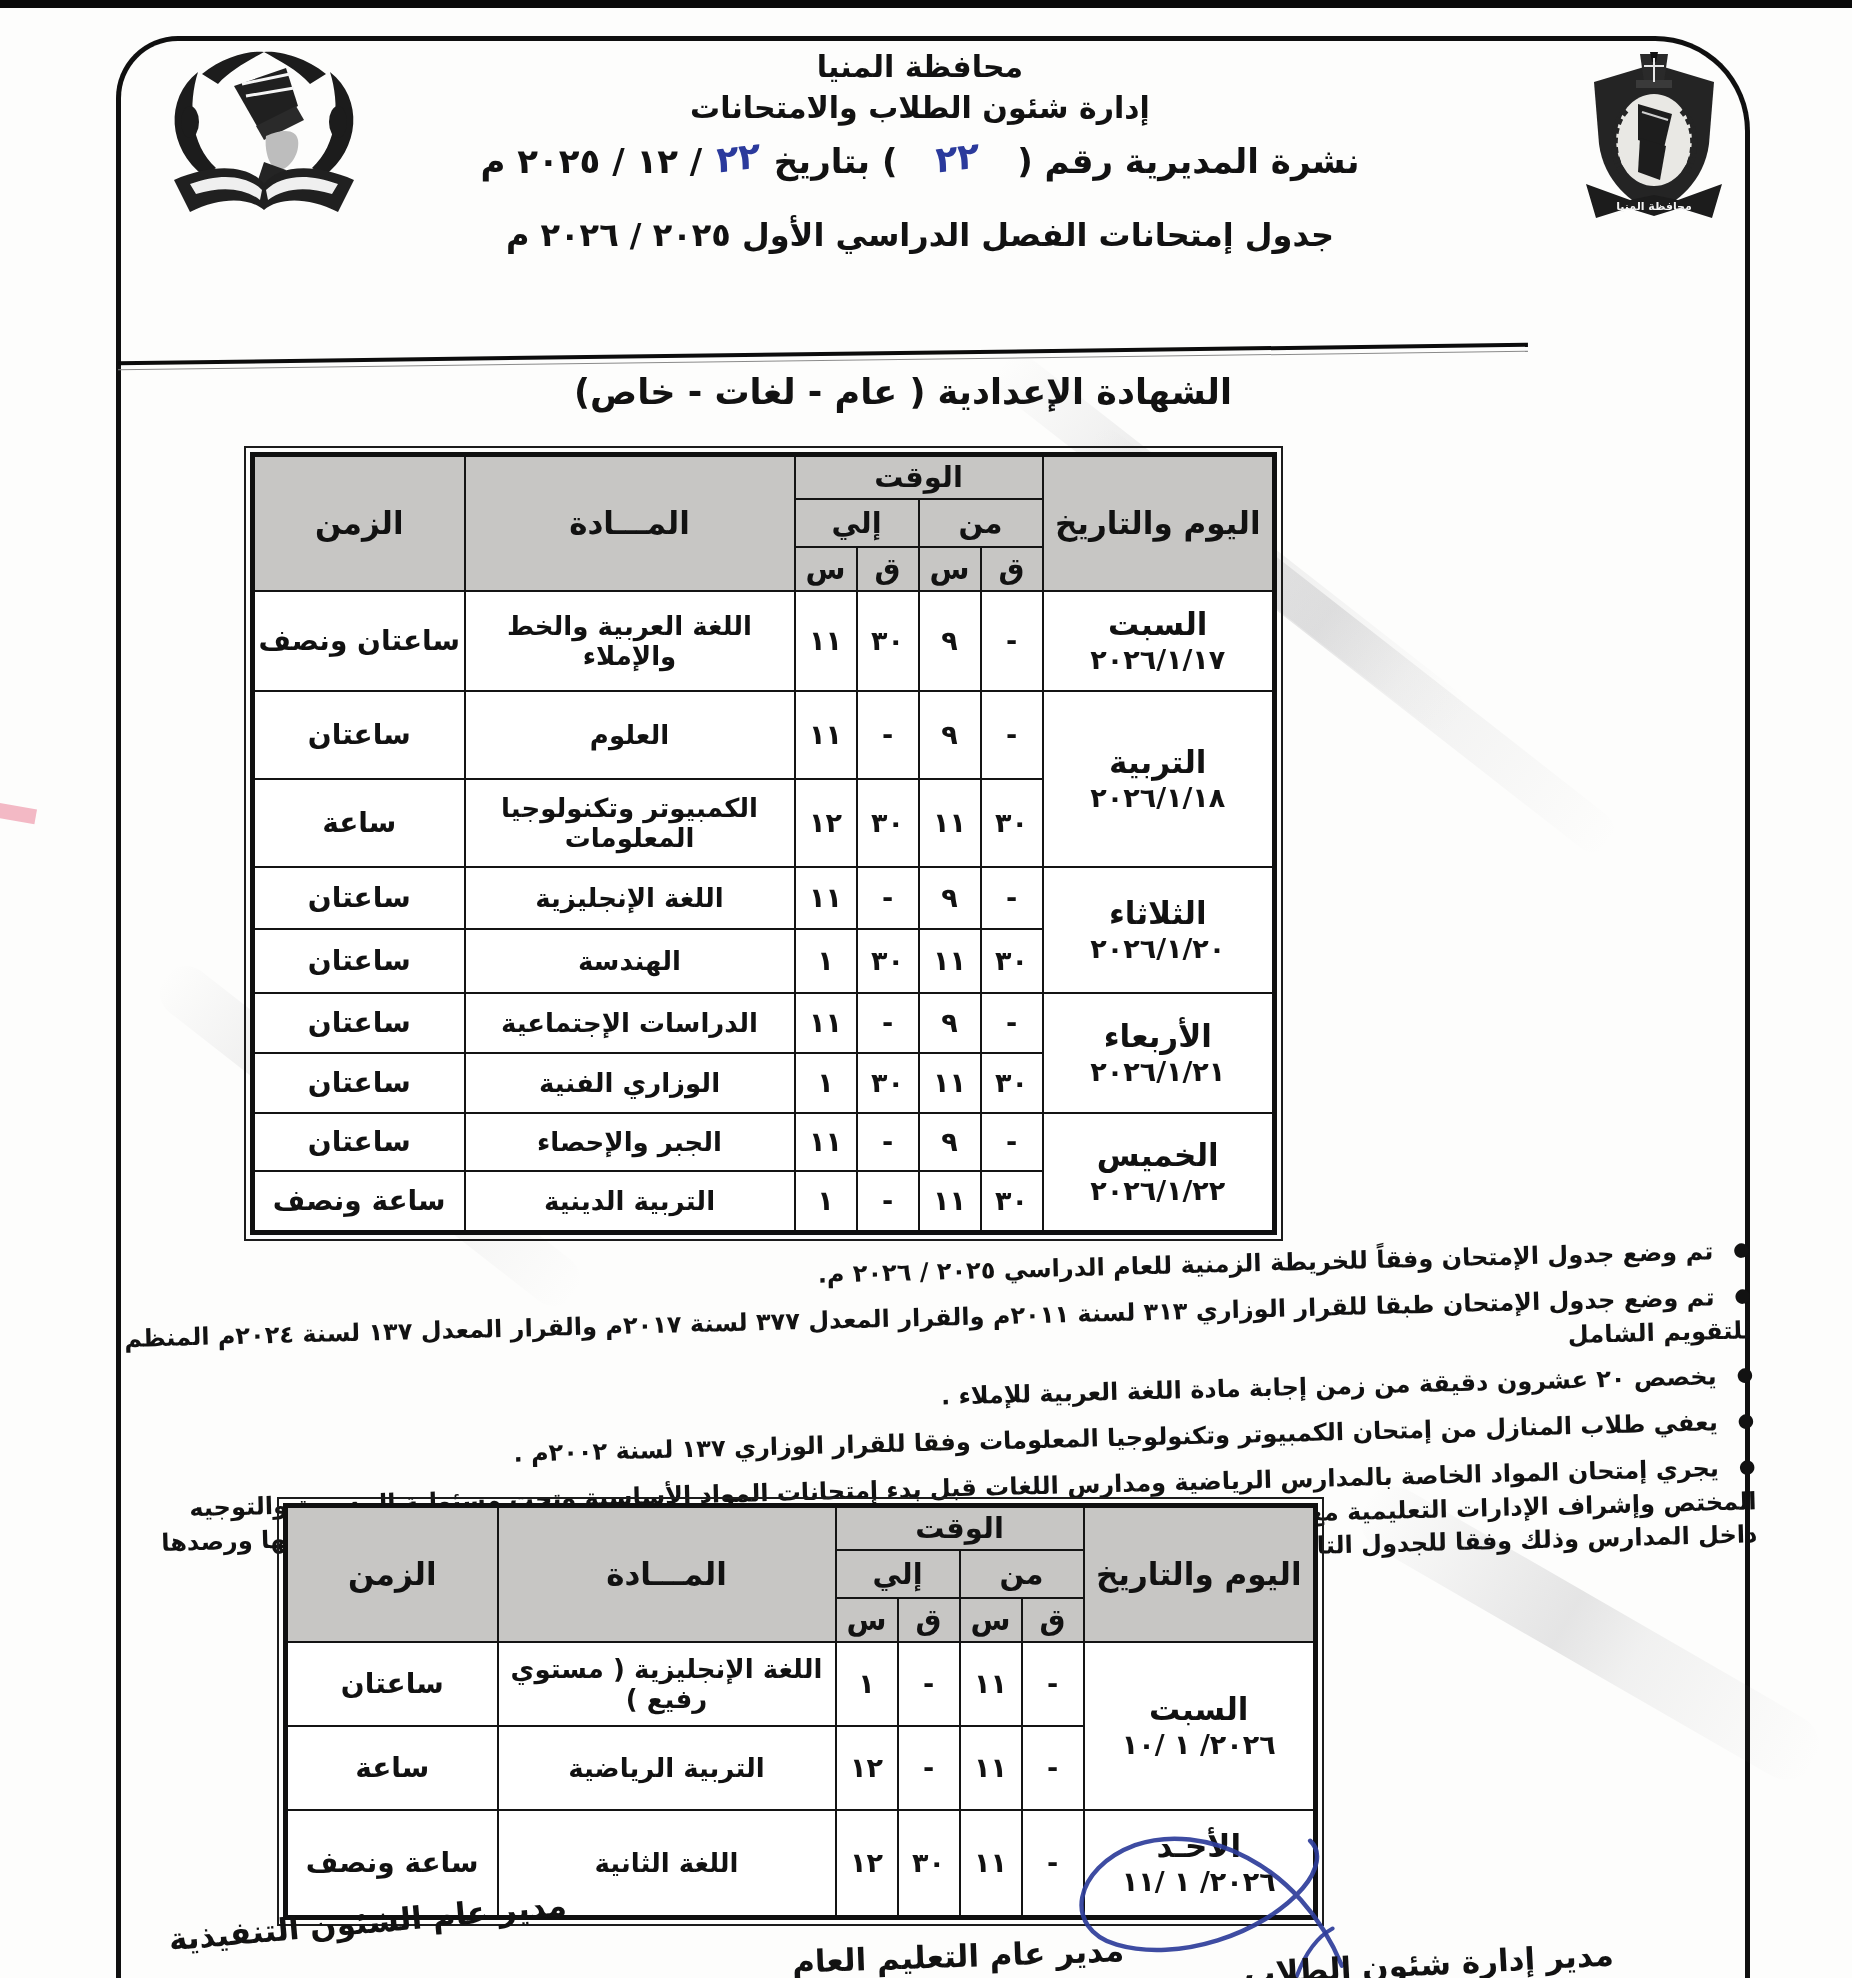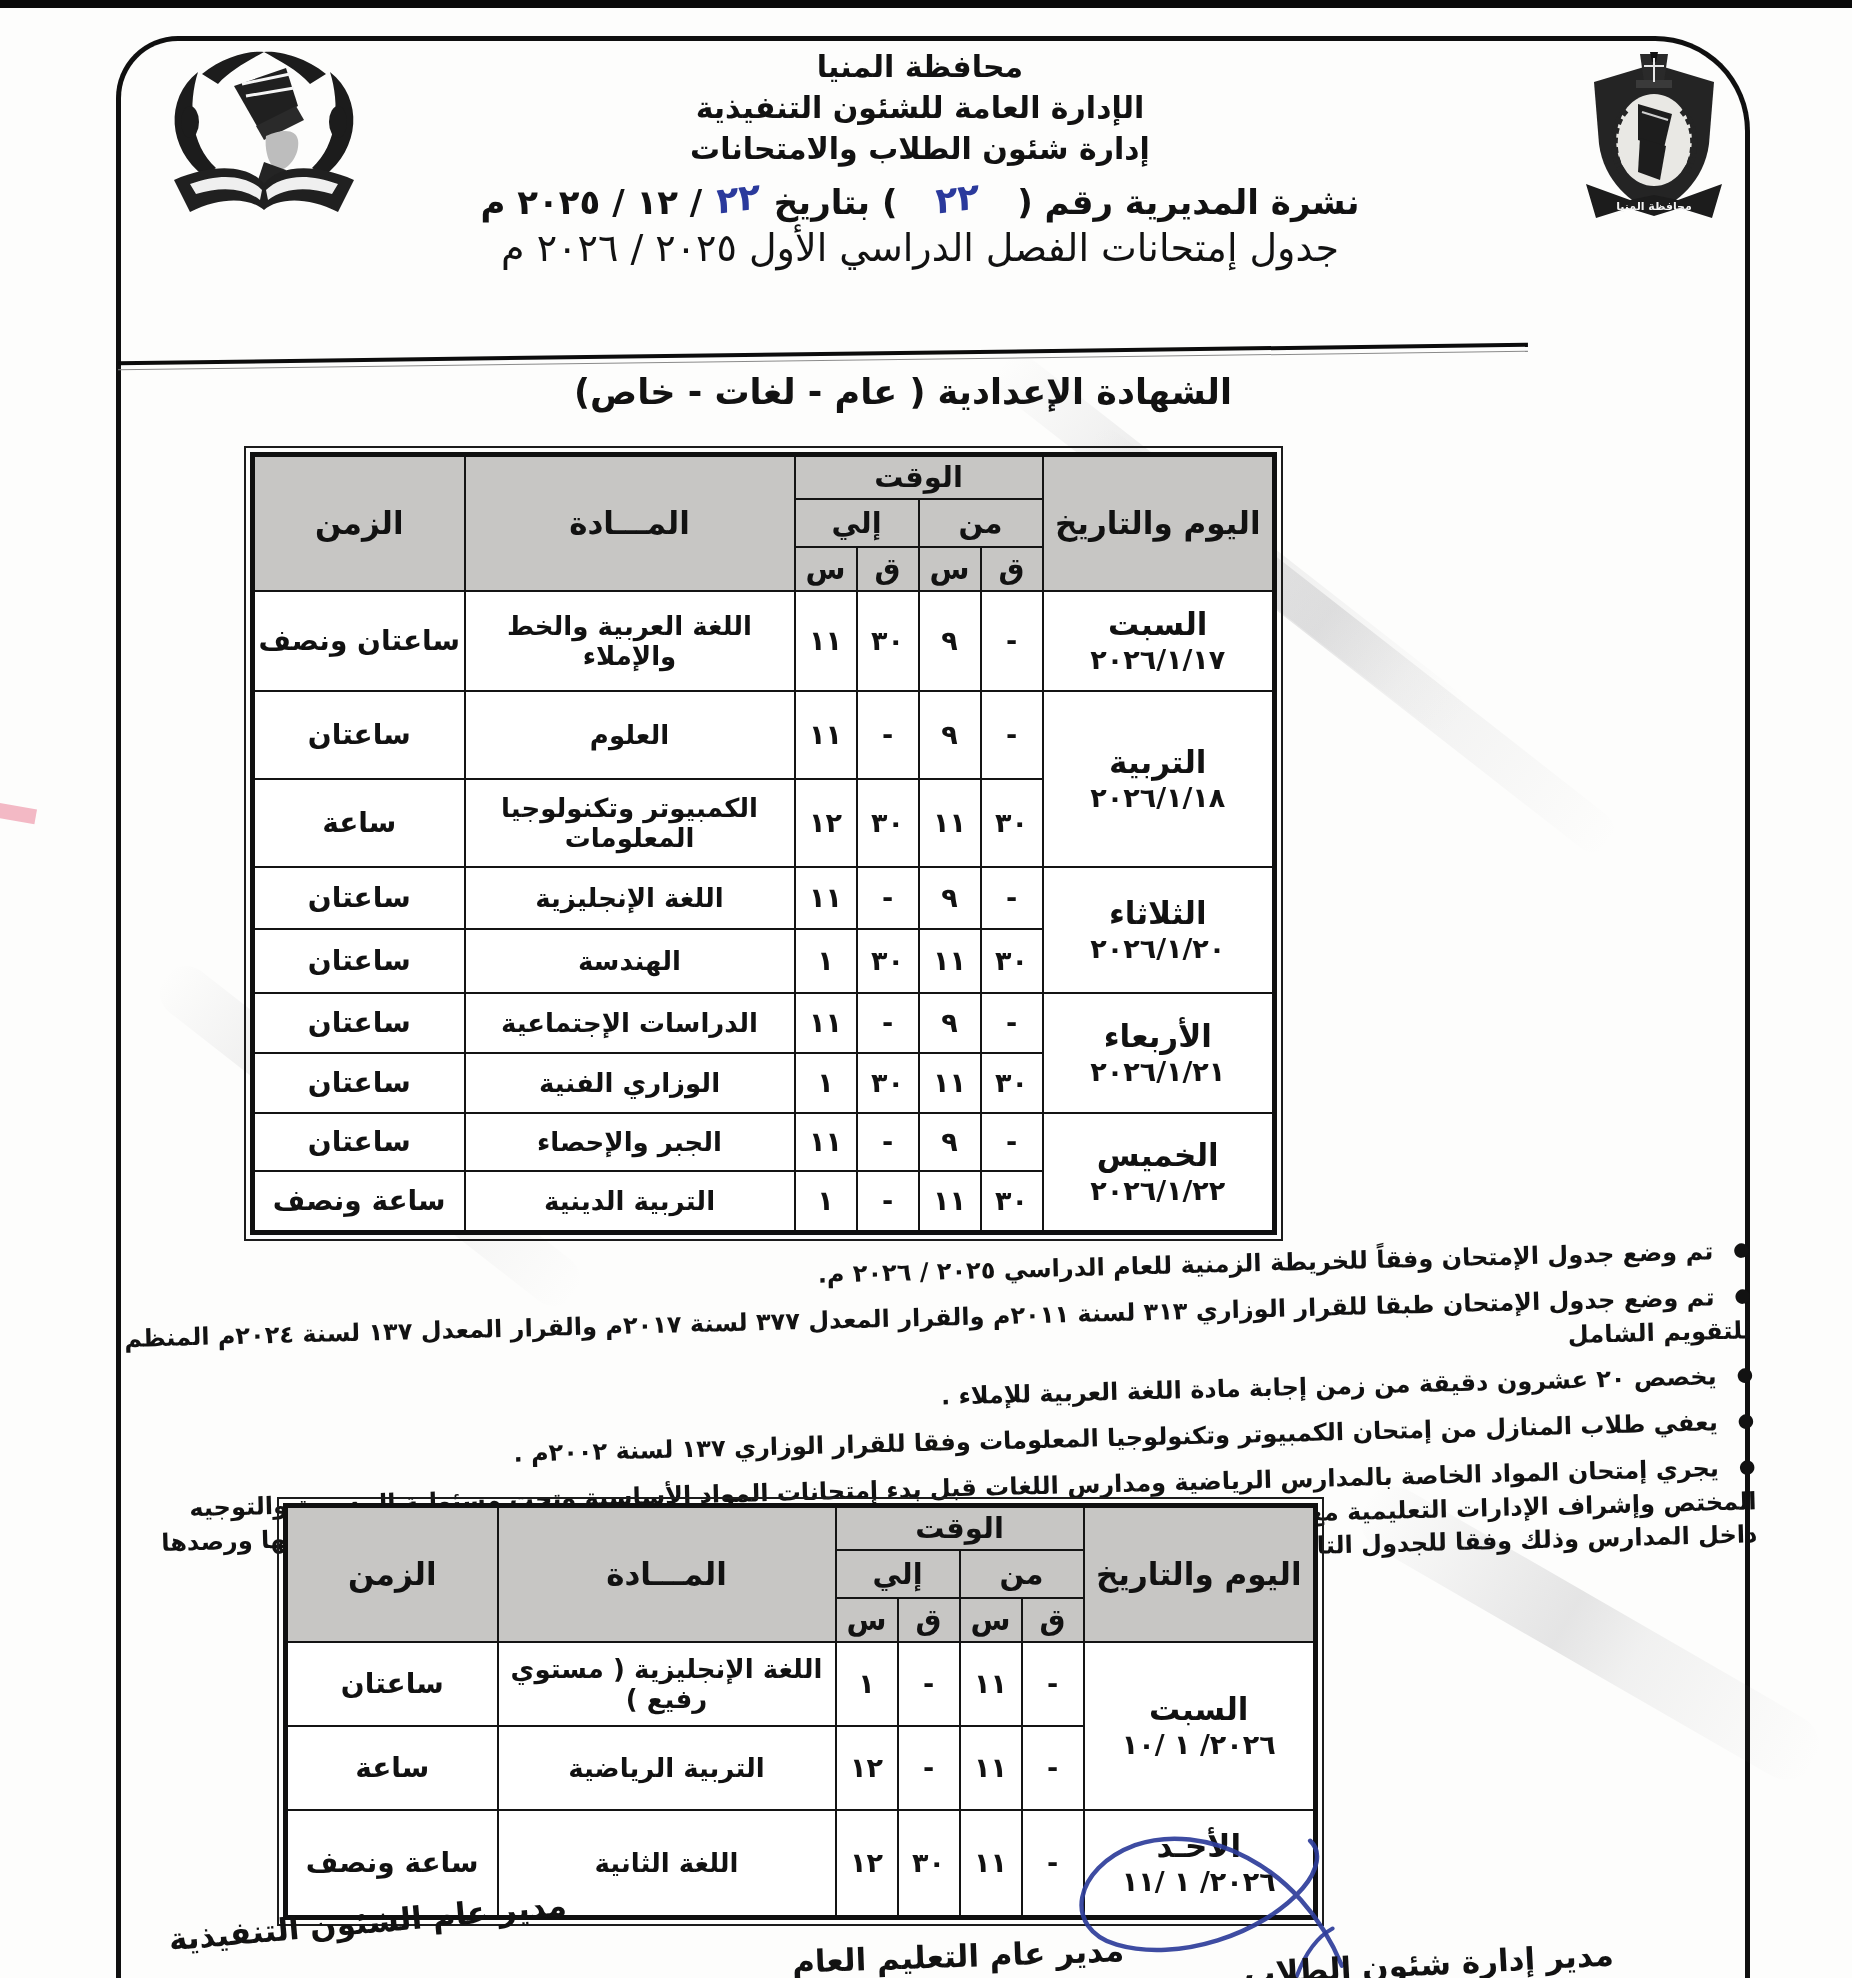--- a/index.html
+++ b/index.html
@@ -27,21 +27,21 @@
   .header-block { position:absolute; left:340px; top:46px; width:1160px; text-align:center; }
   .org-line { font-size:30px; font-weight:bold; line-height:41px; letter-spacing:.5px; }
   .bulletin-line { margin-top:10px; font-size:34px; font-weight:bold; line-height:46px; white-space:nowrap; }
   .bulletin-line > span { display:inline-block; unicode-bidi:isolate; }
   .handwritten {
     color:var(--hand-blue,#2b3a9c); font-weight:600; font-size:36px;
     transform:rotate(-7deg) skewX(-7deg); position:relative; top:-3px; letter-spacing:3px;
   }
   .paren-gap { margin:0 26px; }
   .date-gap { margin:0 2px; }
-  .schedule-line { font-size:38px; font-weight:normal; line-height:46px; }
+  .schedule-line { font-size:32px; font-weight:bold; line-height:46px;margin-top:28px; }
 
   .logo-left { position:absolute; left:138px; top:44px; width:252px; height:180px; }
   .logo-right { position:absolute; left:1578px; top:52px; width:152px; height:178px; }
 
   .divider-rule { position:absolute; left:118px; top:352px; width:1410px; height:4px; background:#0c0c0c; transform:rotate(-0.75deg); }
   .divider-rule-echo { position:absolute; left:118px; top:360px; width:1410px; height:1px; background:#8a8a8a; transform:rotate(-0.75deg); }
 
   .section-title { position:absolute; left:118px; top:372px; width:1570px; text-align:center; font-size:35px; font-weight:bold; }
 
   
@@ -137,21 +137,20 @@
     <line x1="64" y1="60" x2="90" y2="68" stroke="#cfcfcf" stroke-width="2"></line>
   </g>
   <g>
     <path d="M8,132 L52,148 L76,143 L100,148 L144,132 L134,166 L102,156 L76,164 L50,156 L18,166 Z" fill="#1c1c1c"></path>
     <text x="76" y="158" text-anchor="middle" font-size="11" fill="#f2f2f2" font-weight="bold">محافظة المنيا</text>
   </g>
 </svg>
 
 <div class="header-block">
   <div class="org-line">محافظة المنيا</div>
-  <div class="org-line">الإدارة العامة للشئون التنفيذية</div>
   <div class="org-line">إدارة شئون الطلاب والامتحانات</div>
   <div class="bulletin-line">
     <span>نشرة المديرية رقم (</span>
     <span class="handwritten paren-gap">٢٢</span>
     <span>) بتاريخ</span>
     <span class="handwritten date-gap">٢٢</span>
     <span>/</span>
     <span>١٢</span>
     <span>/</span>
     <span>٢٠٢٥</span>

